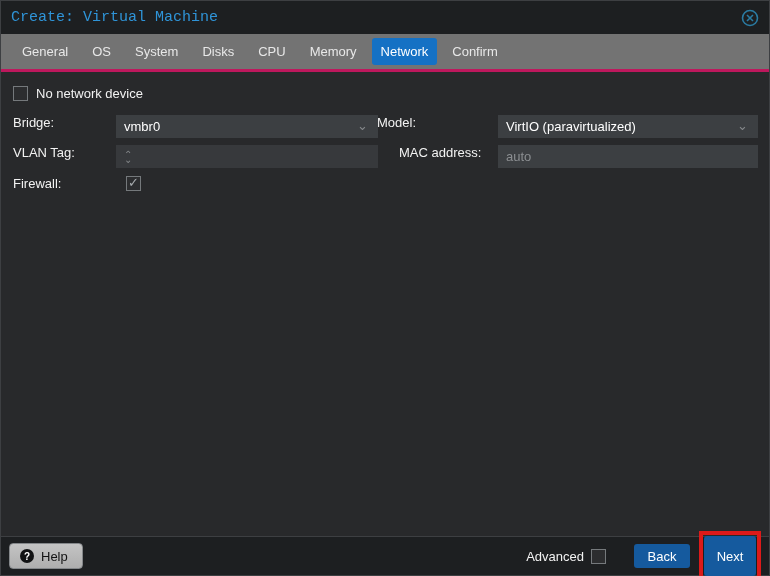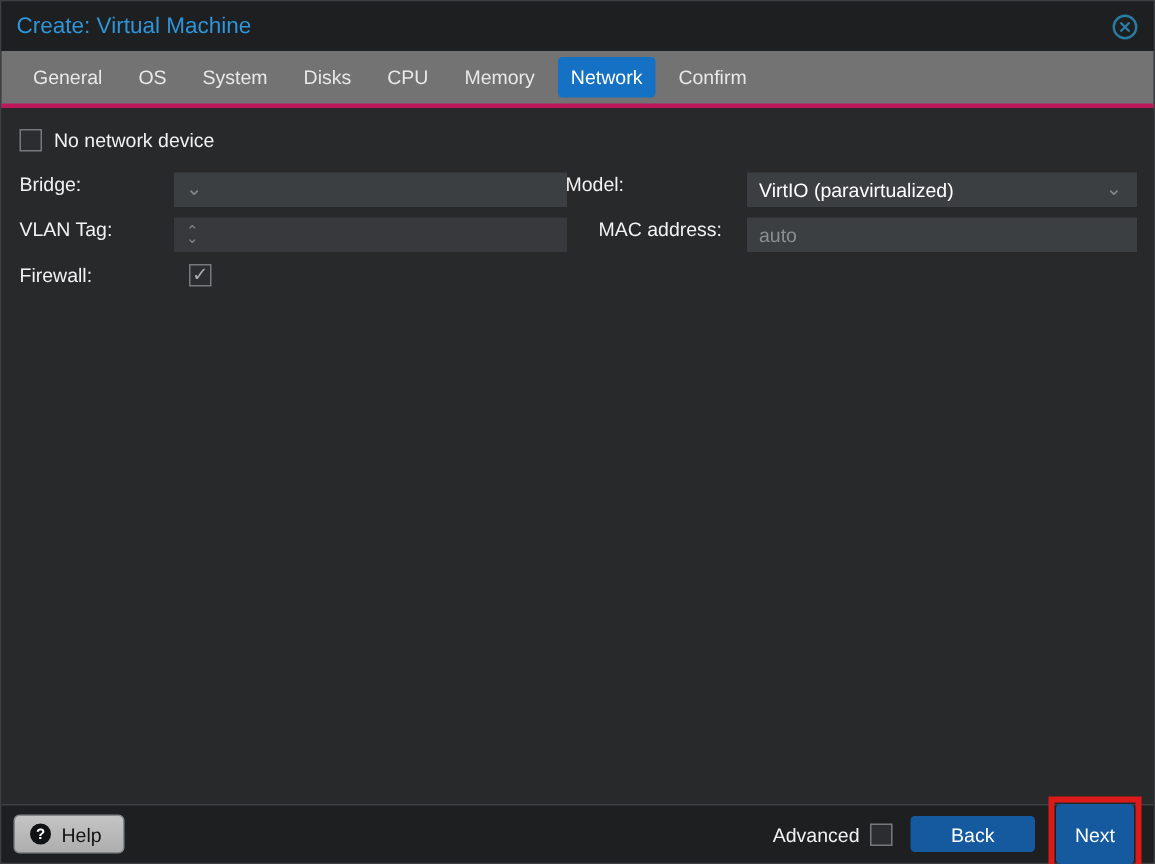--- a/index.html
+++ b/index.html
@@ -17,21 +17,21 @@
   }
 
   
   .titlebar {
     position: absolute; top: 0; left: 0; right: 0; height: 33px;
     background: #1d1f21;
     display: flex; align-items: center;
     padding: 0 10px;
   }
   .title {
-    color: #2f94d8; font-size: 15px; font-weight: 400;
+    color: #2f94d8; font-size: 15px; font-weight: 400; font-family: Liberation Mono, monospace;
   }
   .close-btn {
     margin-left: auto; width: 18px; height: 18px; cursor: pointer;
     display: flex; align-items: center; justify-content: center;
   }
 
   
   .tabbar {
     position: absolute; top: 33px; left: 0; right: 0; height: 38px;
     background: #737373;
@@ -119,21 +119,21 @@
   }
   .help-label { color: #131313; font-size: 13px; }
 
   .footer-right { margin-left: auto; display: flex; align-items: center; }
   .adv-label { color: #f2f2f2; font-size: 13px; margin-right: 7px; }
   .btn {
     background: #155a9e; color: #ffffff; font-size: 13px;
     border: none; border-radius: 3px; height: 24px; cursor: pointer;
     font-family: "Liberation Sans", sans-serif;
   }
-  .back-btn { width: 83px; margin-left: 12px; }
+  .back-btn { width: 56px; margin-left: 28px; }
   .next-wrap {
     border: 4px solid #dd1a1a; margin-left: 9px;
     padding: 1px; display: flex;
   }
   .next-btn { width: 52px; height: 40px; }
 </style>
 </head>
 <body>
 
 <div class="dialog">
@@ -166,20 +166,21 @@
         
       </span>
       <span class="lbl">No network device</span>
     </div>
 
     <div class="row row-bridge-l">
       <span class="lbl">Bridge:</span>
     </div>
     <div class="row row-bridge-f">
       <div class="field" style="width:100%">
+        <span class="val">vmbr0</span>
         <span class="chev">⌄</span>
       </div>
     </div>
 
     <div class="row row-model-l">
       <span class="lbl">Model:</span>
     </div>
     <div class="row row-model-f">
       <div class="field" style="width:100%">
         <span class="val">VirtIO (paravirtualized)</span>

